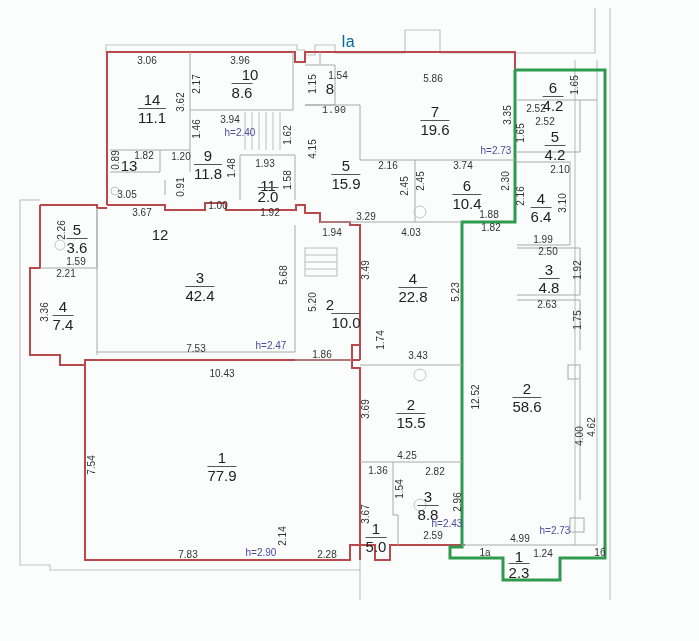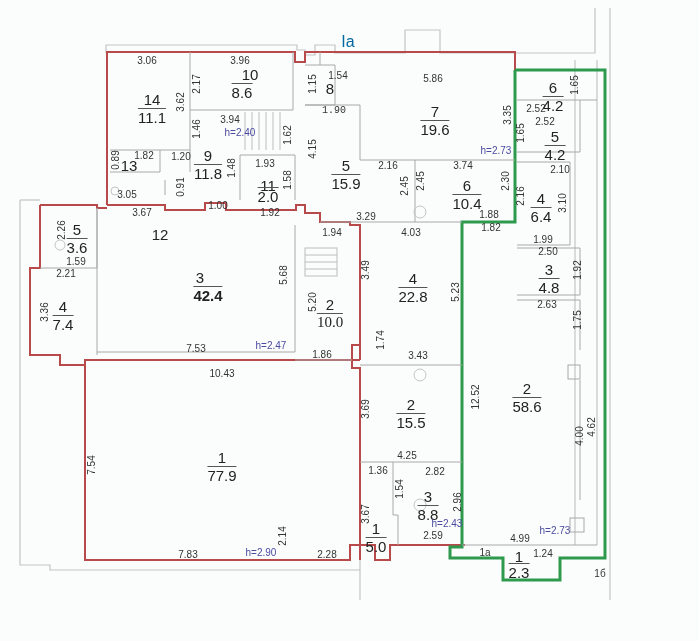--- a/index.html
+++ b/index.html
@@ -150,25 +150,25 @@
 <div class="room" style="left:77px;top:222px;">
   <div class="lbl num" style="left:0;top:0;">5</div>
   <div class="lbl area" style="left:0;top:16px;">3.6</div>
 </div>
 <div class="room" style="left:63px;top:299px;">
   <div class="lbl num" style="left:0;top:0;">4</div>
   <div class="lbl area" style="left:0;top:16px;">7.4</div>
 </div>
 <div class="room" style="left:200px;top:270px;">
   <div class="lbl num" style="left:0;top:0;">3</div>
-  <div class="lbl area" style="left:8px;top:16px;font-weight:bold;">42.4</div>
+  <div class="lbl area" style="left:0;top:16px;">42.4</div>
 </div>
 <div class="room" style="left:330px;top:297px;">
   <div class="lbl num" style="left:0;top:0;">2</div>
-  <div class="lbl area" style="left:0;top:16px;font-family:Liberation Serif, serif;">10.0</div>
+  <div class="lbl area" style="left:16px;top:16px;">10.0</div>
 </div>
 <div class="room" style="left:413px;top:271px;">
   <div class="lbl num" style="left:0;top:0;">4</div>
   <div class="lbl area" style="left:0;top:16px;">22.8</div>
 </div>
 <div class="room" style="left:222px;top:450px;">
   <div class="lbl num" style="left:0;top:0;">1</div>
   <div class="lbl area" style="left:0;top:16px;">77.9</div>
 </div>
 <div class="room" style="left:411px;top:397px;">
@@ -250,21 +250,21 @@
 <div class="lbl dim" style="left:327px;top:555px;">2.28</div>
 <div class="lbl dim" style="left:536px;top:109px;">2.52</div>
 <div class="lbl dim" style="left:545px;top:122px;">2.52</div>
 <div class="lbl dim" style="left:544px;top:170px;margin-left:16px;">2.10</div>
 <div class="lbl dim" style="left:543px;top:240px;">1.99</div>
 <div class="lbl dim" style="left:548px;top:252px;">2.50</div>
 <div class="lbl dim" style="left:547px;top:305px;">2.63</div>
 <div class="lbl dim" style="left:520px;top:539px;">4.99</div>
 <div class="lbl dim" style="left:543px;top:554px;">1.24</div>
 <div class="lbl dim" style="left:485px;top:553px;">1a</div>
-<div class="lbl dim" style="left:600px;top:553px;margin-top:21px;">1б</div>
+<div class="lbl dim" style="left:600px;top:553px;">1б</div>
 
 <div class="lbl vdim" style="left:197px;top:84px;">2.17</div>
 <div class="lbl vdim" style="left:181px;top:102px;">3.62</div>
 <div class="lbl vdim" style="left:197px;top:129px;">1.46</div>
 <div class="lbl vdim" style="left:288px;top:135px;">1.62</div>
 <div class="lbl vdim" style="left:116px;top:160px;">0.89</div>
 <div class="lbl vdim" style="left:232px;top:168px;">1.48</div>
 <div class="lbl vdim" style="left:288px;top:180px;">1.58</div>
 <div class="lbl vdim" style="left:181px;top:187px;">0.91</div>
 <div class="lbl vdim" style="left:313px;top:84px;">1.15</div>

